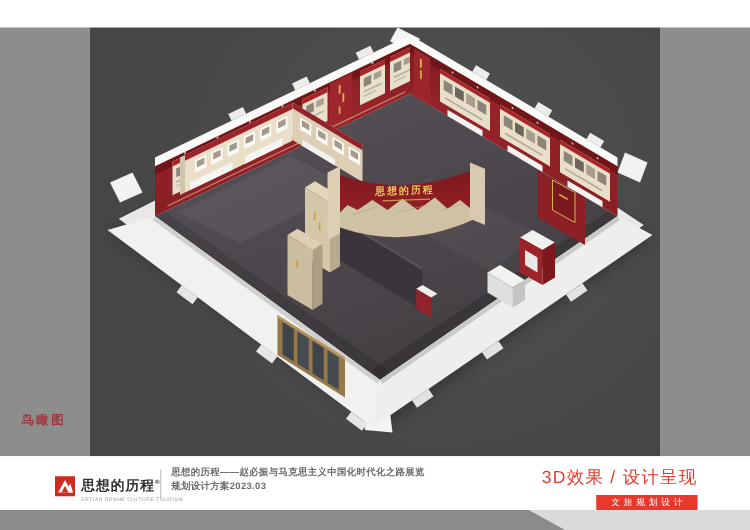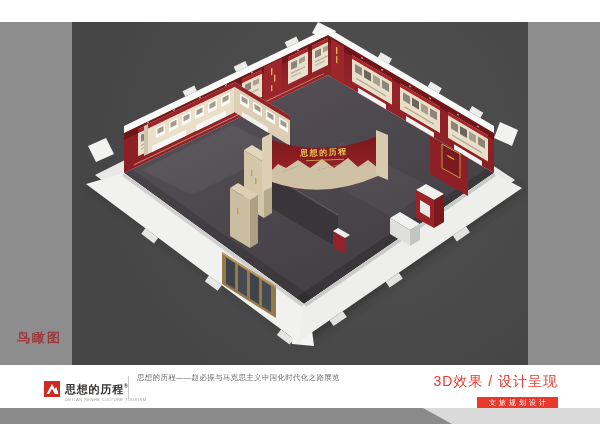--- a/index.html
+++ b/index.html
@@ -4,32 +4,32 @@
 <style>
   html,body{margin:0;padding:0;background:#ffffff;}
   #app{position:relative;width:600px;height:424px;overflow:hidden;
        font-family:"Liberation Sans","DejaVu Sans",sans-serif;background:#ffffff;}
   .top-strip{position:absolute;left:0;top:0;width:600px;height:22px;background:#ffffff;}
   .band-left{position:absolute;left:0;top:22px;width:72px;height:343px;background:#8d8d8d;}
   .band-right{position:absolute;left:528px;top:22px;width:72px;height:343px;background:#8d8d8d;}
   .stage{position:absolute;left:72px;top:22px;width:456px;height:343px;
          background:radial-gradient(circle at 62% 38%, #525152 0%, #474646 75%);}
   .stage svg{display:block;width:456px;height:343px;}
-  .view-label{position:absolute;left:17px;top:307px;font-size:13px;font-weight:bold;
+  .view-label{position:absolute;left:17px;top:307px;font-size:10px;font-weight:bold;
               color:#9d3a40;letter-spacing:2px;white-space:nowrap;}
   .footer{position:absolute;left:0;top:365px;width:600px;height:43px;background:#ffffff;}
   .logo-mark{position:absolute;left:44px;top:16px;width:16px;height:16px;background:#cf2a21;}
   .logo-mark svg{display:block;width:16px;height:16px;}
   .brand-block{position:absolute;left:65px;top:15px;}
   .brand-cn{font-size:11px;font-weight:bold;color:#33312f;letter-spacing:0.8px;line-height:12px;white-space:nowrap;}
   .brand-cn sup{font-size:5px;color:#33312f;}
   .brand-en{font-size:4px;color:#9a9a9a;letter-spacing:0.45px;margin-top:2px;white-space:nowrap;}
   .divider{position:absolute;left:128px;top:11px;width:1px;height:23px;background:#c9c9c9;}
   .project-block{position:absolute;left:137px;top:8px;width:300px;}
-  .project-line{font-size:7.5px;color:#6b6b6b;line-height:10.5px;letter-spacing:0.3px;white-space:nowrap;}
+  .project-line{font-size:7.5px;color:#6b6b6b;line-height:10.5px;letter-spacing:0.3px;white-space:nowrap;font-weight:bold;}
   .meta-block{position:absolute;right:42px;top:8px;text-align:right;}
   .meta-label{font-size:14px;color:#e8392c;letter-spacing:1px;white-space:nowrap;}
   .meta-badge{display:inline-block;margin-top:3px;background:#e8392c;color:#ffffff;
               font-size:7px;letter-spacing:3px;padding:1.5px 9px 2px 12px;white-space:nowrap;}
   .bottom-strip{position:absolute;left:0;top:408px;width:600px;height:16px;background:#dadada;}
   .bottom-strip-dark{position:absolute;left:0;top:0;height:16px;width:460px;background:#8b8b8b;
                      clip-path:polygon(0 0,423px 0,452px 16px,0 16px);}
 </style>
 </head>
 <body>
@@ -262,20 +262,21 @@
         <polygon points="10.5,8.5 12.2,5.8 14.5,13 11.5,13" fill="#ffffff"></polygon>
       </svg>
     </div>
     <div class="brand-block">
       <div class="brand-cn"><span>思想的历程</span><sup>®</sup></div>
       <div class="brand-en">DETIAN RENHE CULTURE TOURISM</div>
     </div>
     <div class="divider"></div>
     <div class="project-block">
       <div class="project-line">思想的历程——赵必振与马克思主义中国化时代化之路展览</div>
+      <div class="project-line">规划设计方案2023.03</div>
     </div>
     <div class="meta-block">
       <div class="meta-label">3D效果 / 设计呈现</div>
       <div class="meta-badge">文旅规划设计</div>
     </div>
   </div>
 
   <div class="bottom-strip">
     <div class="bottom-strip-dark"></div>
   </div>

